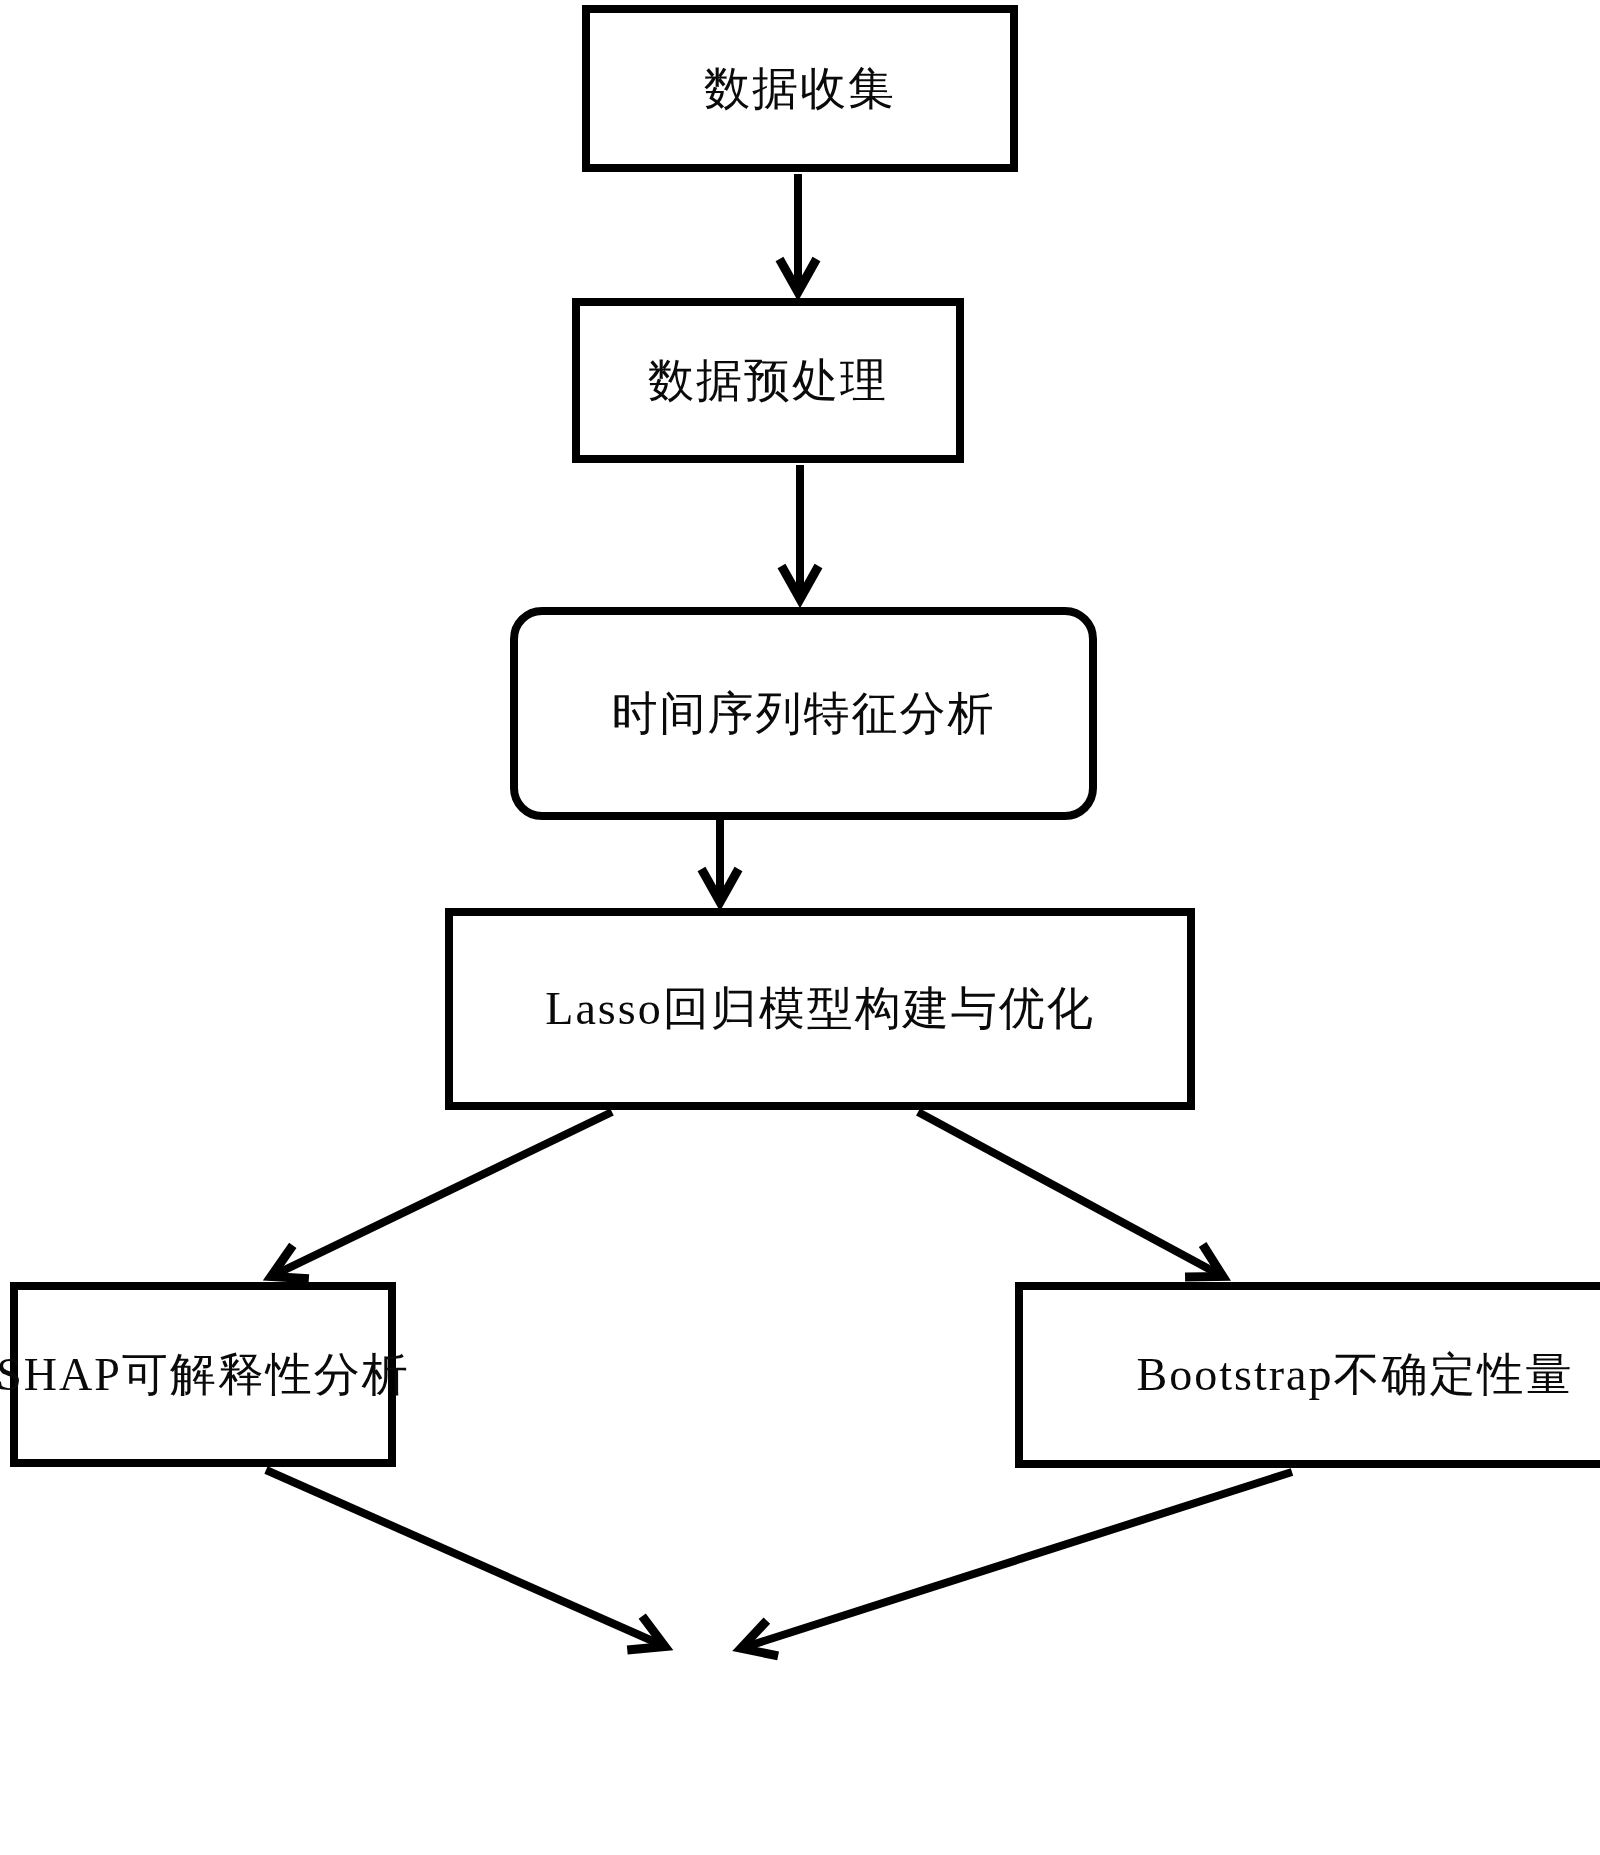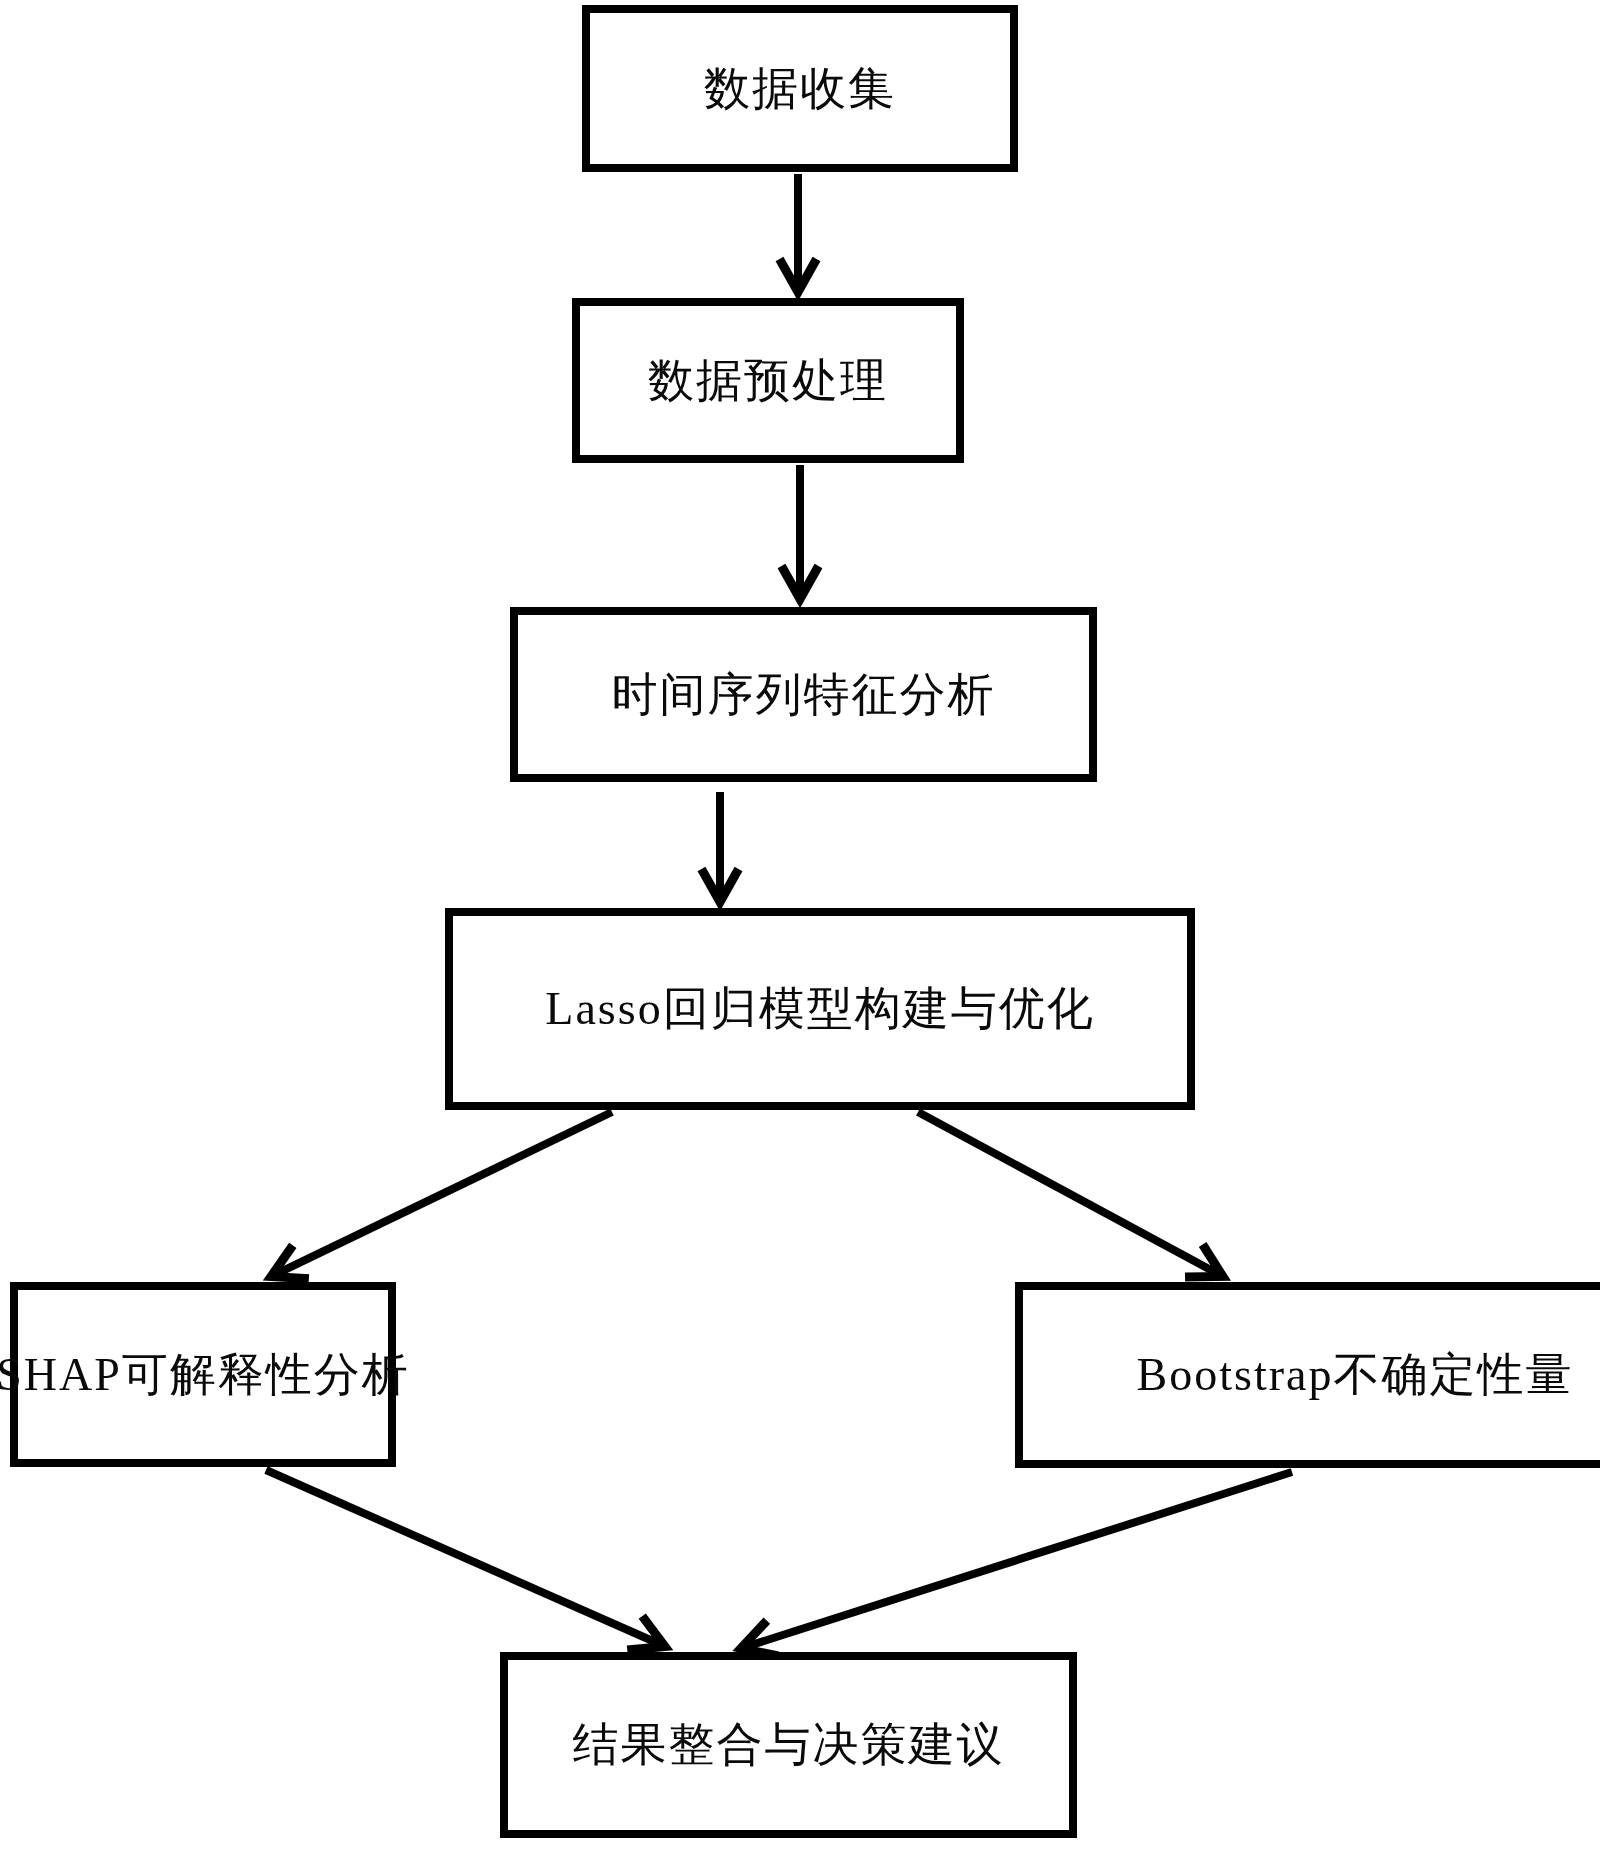--- a/index.html
+++ b/index.html
@@ -69,33 +69,30 @@
   </svg>
 
   <div class="node" style="left:582px; top:5px; width:436px; height:167px;">
     <span class="node-label">数据收集</span>
   </div>
 
   <div class="node" style="left:572px; top:298px; width:392px; height:165px;">
     <span class="node-label">数据预处理</span>
   </div>
 
-  <div class="node" style="left:510px; top:607px; width:587px; height:175px;">
+  <div class="node" style="left:510px; top:607px; width:587px; height:213px;border-radius:32px;">
     <span class="node-label">时间序列特征分析</span>
   </div>
 
   <div class="node" style="left:445px; top:908px; width:750px; height:202px;">
     <span class="node-label">Lasso回归模型构建与优化</span>
   </div>
 
   <div class="node" style="left:10px; top:1282px; width:386px; height:185px;">
     <span class="node-label">SHAP可解释性分析</span>
   </div>
 
   <div class="node" style="left:1015px; top:1282px; width:680px; height:186px;">
     <span class="node-label">Bootstrap不确定性量</span>
   </div>
 
-  <div class="node" style="left:500px; top:1652px; width:577px; height:186px;">
-    <span class="node-label">结果整合与决策建议</span>
-  </div>
 
 </div>
 
 </body></html>

